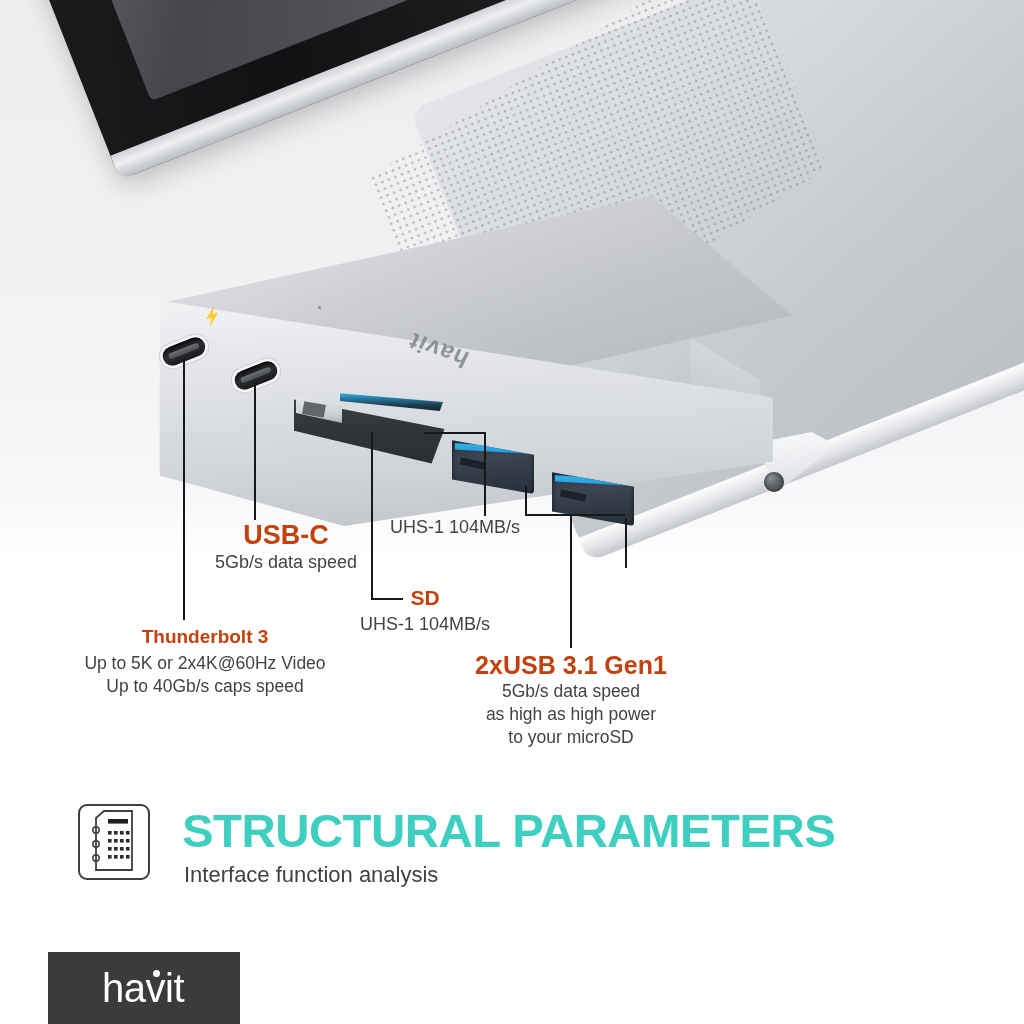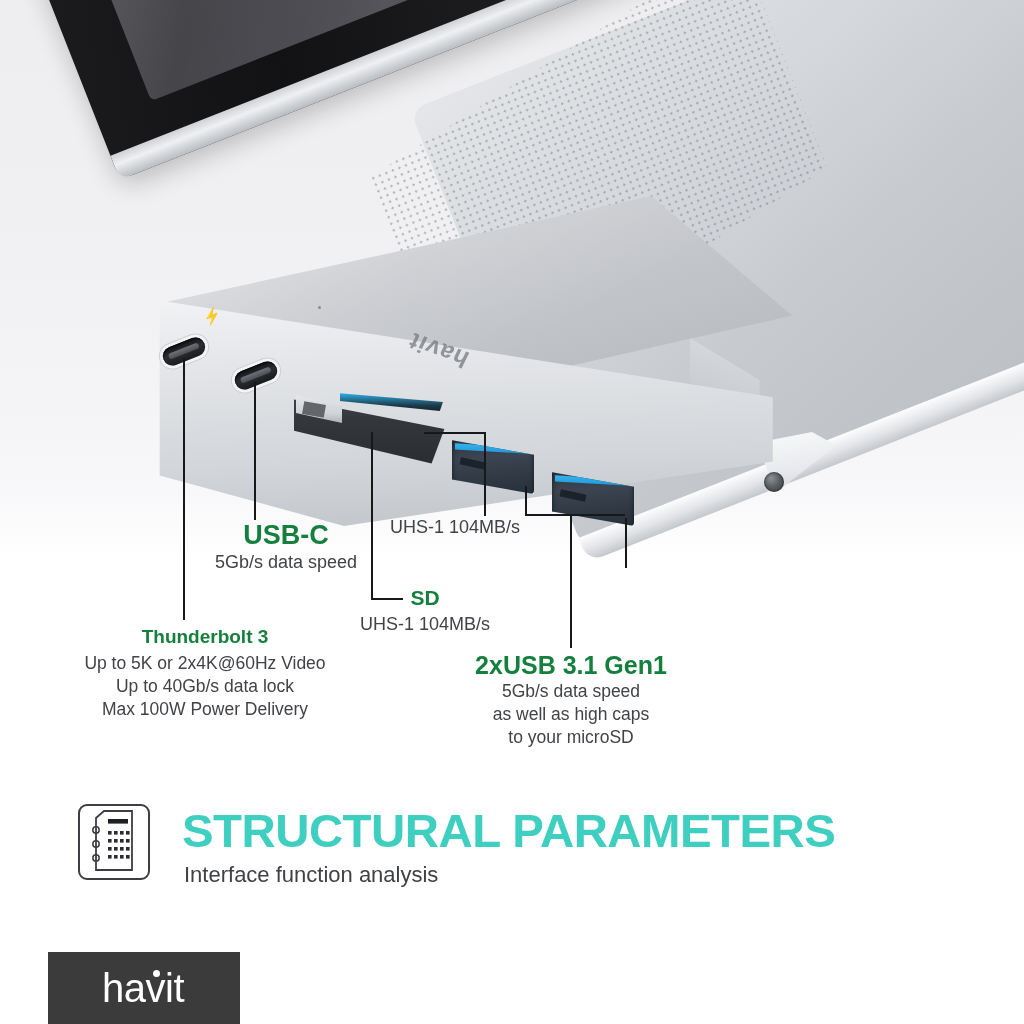--- a/index.html
+++ b/index.html
@@ -227,21 +227,21 @@
   }
 
   
   .lead{ position:absolute; background:#17181a; }
   .lead.v{ width:2px; }
   .lead.h{ height:2px; }
 
   
   .callout{ position:absolute; }
   .callout .title{
-    color:#15803d; font-weight:700; white-space:nowrap;
+    color:#c2410c; font-weight:700; white-space:nowrap;
     font-family:"Liberation Sans", sans-serif;
   }
   .callout .sub{
     color:#414347; white-space:nowrap;
     font-family:"Liberation Sans", sans-serif;
   }
 
   #co-usbc{ left:196px; top:520px; text-align:center; width:180px; }
   #co-usbc .title{ font-size:27px; line-height:30px; }
   #co-usbc .sub{ font-size:18px; line-height:24px; }
@@ -408,28 +408,27 @@
   </div>
 
   <div class="callout" id="co-sd">
     <div class="title">SD</div>
     <div class="sub">UHS-1 104MB/s</div>
   </div>
 
   <div class="callout" id="co-tb">
     <div class="title">Thunderbolt 3</div>
     <div class="sub">Up to 5K or 2x4K@60Hz Video</div>
-    <div class="sub">Up to 40Gb/s data lock</div>
-    <div class="sub">Max 100W Power Delivery</div>
+    <div class="sub">Up to 40Gb/s caps speed</div>
   </div>
 
   <div class="callout" id="co-usb3">
     <div class="title">2xUSB 3.1 Gen1</div>
     <div class="sub">5Gb/s data speed</div>
-    <div class="sub">as well as high caps</div>
+    <div class="sub">as high as high power</div>
     <div class="sub">to your microSD</div>
   </div>
 
   <div id="section">
     <div class="sec-icon">
       <svg width="68" height="72" viewBox="0 0 68 72">
         <path d="M16 12 L24 5 L52 5 L52 64 L16 64 Z" fill="#ffffff" stroke="#3c3e42" stroke-width="1.8"></path>
         <rect x="28" y="13" width="20" height="4.6" fill="#1d1f22"></rect>
         <g fill="#2a2c30">
           <rect x="28" y="25" width="3.6" height="3.6"></rect>

